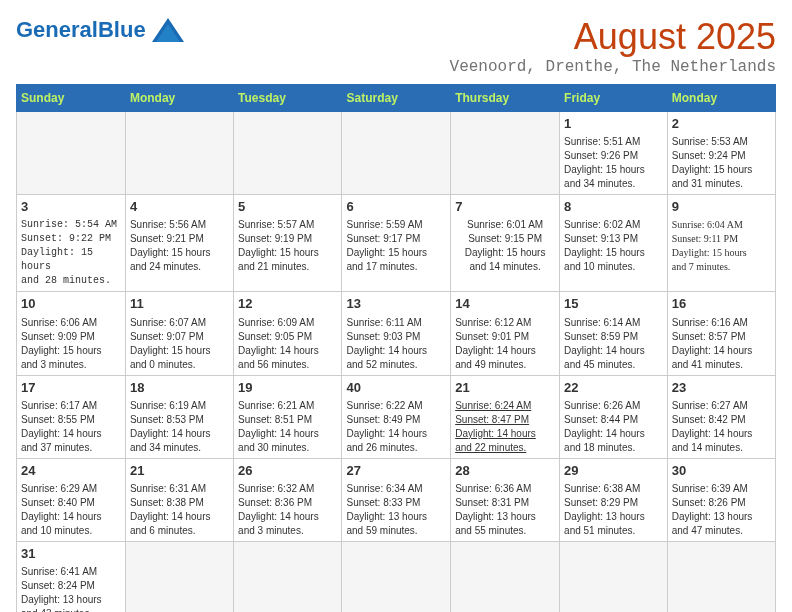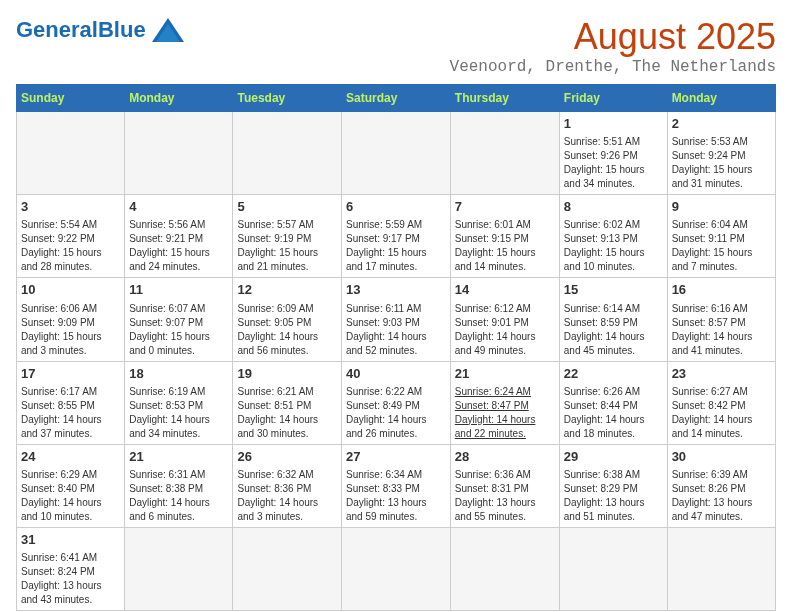--- a/index.html
+++ b/index.html
@@ -132,21 +132,21 @@
           <span class="day-num">2</span>
           <div class="day-info" style="white-space: pre-line;">Sunrise: 5:53 AM
 Sunset: 9:24 PM
 Daylight: 15 hours
 and 31 minutes.</div>
         </td>
       </tr>
       <tr>
         <td>
           <span class="day-num">3</span>
-          <div class="day-info" style="white-space: pre-line;">Sunrise: 5:54 AM
+          <div class="day-info" style="white-space: pre-line; font-family: Liberation Mono, monospace;">Sunrise: 5:54 AM
 Sunset: 9:22 PM
 Daylight: 15 hours
 and 28 minutes.</div>
         </td>
         <td>
           <span class="day-num">4</span>
           <div class="day-info" style="white-space: pre-line;">Sunrise: 5:56 AM
 Sunset: 9:21 PM
 Daylight: 15 hours
 and 24 minutes.</div>
@@ -160,35 +160,35 @@
         </td>
         <td>
           <span class="day-num">6</span>
           <div class="day-info" style="white-space: pre-line;">Sunrise: 5:59 AM
 Sunset: 9:17 PM
 Daylight: 15 hours
 and 17 minutes.</div>
         </td>
         <td>
           <span class="day-num">7</span>
-          <div class="day-info" style="white-space: pre-line;">Sunrise: 6:01 AM
+          <div class="day-info" style="white-space: pre-line; text-align: center;">Sunrise: 6:01 AM
 Sunset: 9:15 PM
 Daylight: 15 hours
 and 14 minutes.</div>
         </td>
         <td>
           <span class="day-num">8</span>
           <div class="day-info" style="white-space: pre-line;">Sunrise: 6:02 AM
 Sunset: 9:13 PM
 Daylight: 15 hours
 and 10 minutes.</div>
         </td>
         <td>
           <span class="day-num">9</span>
-          <div class="day-info" style="white-space: pre-line;">Sunrise: 6:04 AM
+          <div class="day-info" style="white-space: pre-line; font-family: Liberation Serif, serif;">Sunrise: 6:04 AM
 Sunset: 9:11 PM
 Daylight: 15 hours
 and 7 minutes.</div>
         </td>
       </tr>
       <tr>
         <td>
           <span class="day-num">10</span>
           <div class="day-info" style="white-space: pre-line;">Sunrise: 6:06 AM
 Sunset: 9:09 PM

